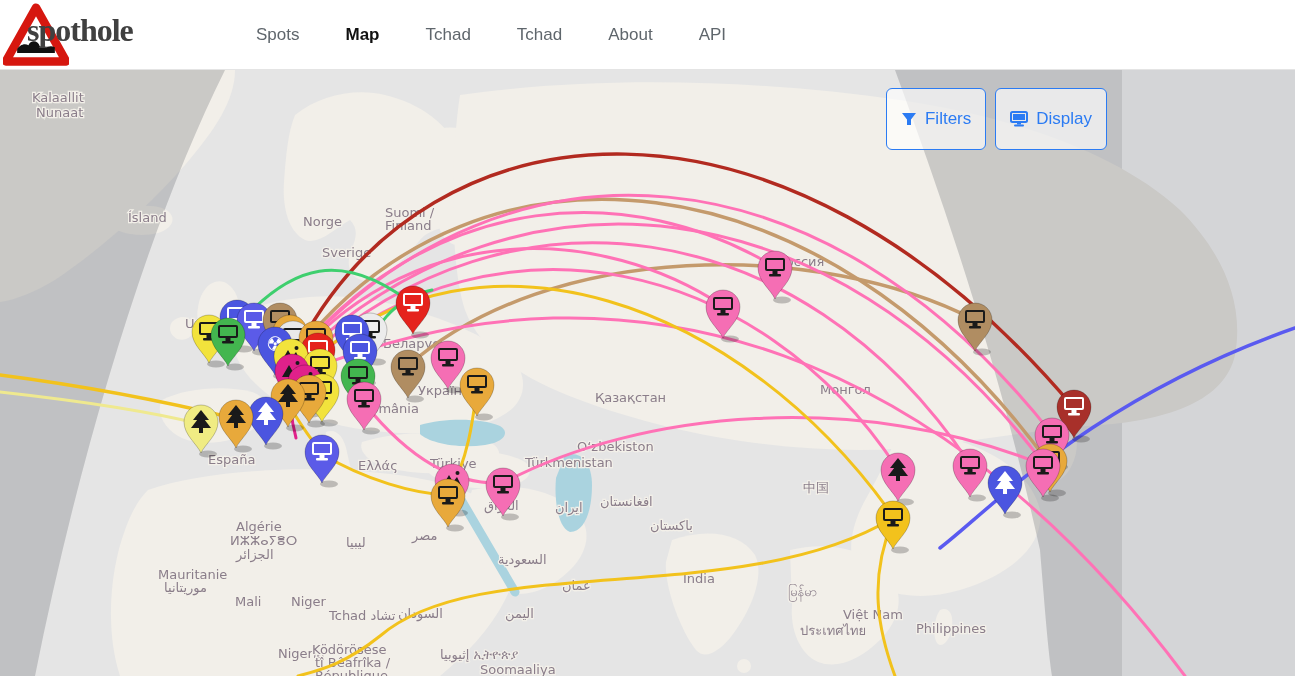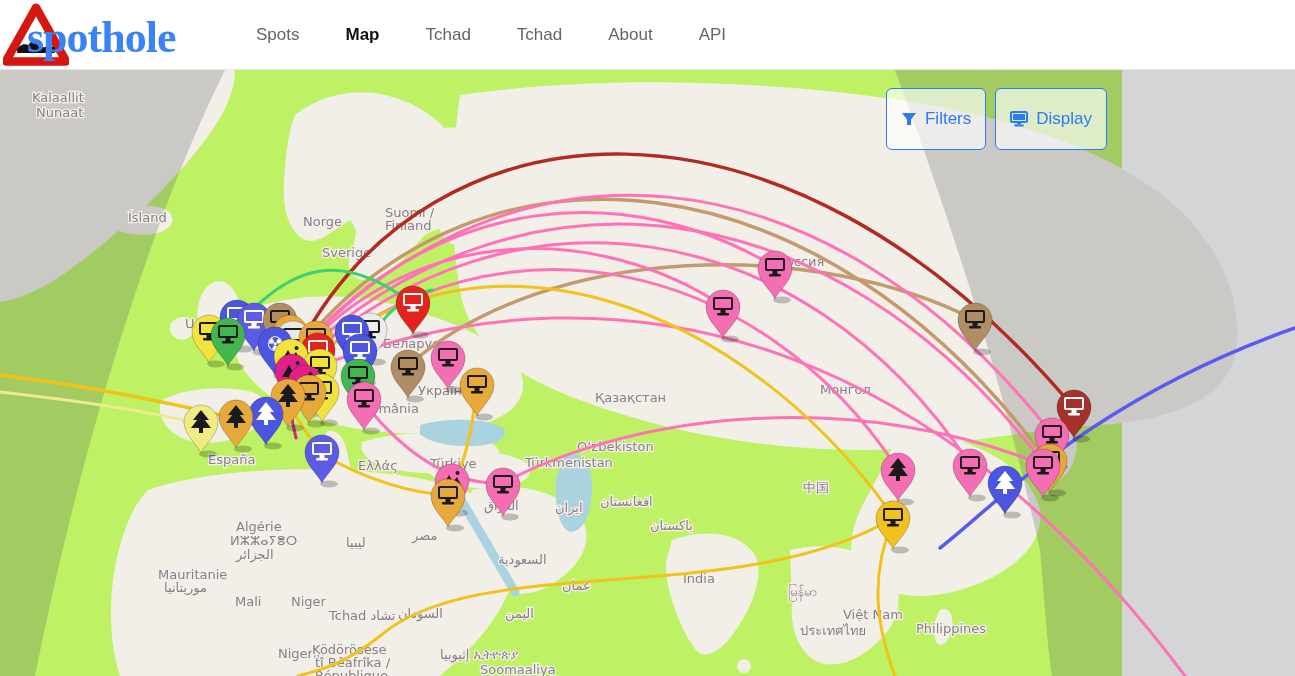--- a/index.html
+++ b/index.html
@@ -5,26 +5,26 @@
   * { margin:0; padding:0; box-sizing:border-box; }
   html,body { width:1295px; height:676px; overflow:hidden; background:#fff;
               font-family:"Liberation Sans","DejaVu Sans",sans-serif; }
   
   .header { position:relative; width:1295px; height:70px; background:#fff;
             border-bottom:1px solid #e4e4e4; display:flex; align-items:center; }
   .logo { display:flex; align-items:center; height:70px; cursor:pointer; position:relative; width:230px; }
   .logo svg { position:absolute; left:3px; top:3px; }
   .logo-text { position:absolute; left:27px; top:12px;
                font-family:"Liberation Serif","DejaVu Serif",serif;
-               font-weight:bold; font-size:44px; color:#3b82f6; letter-spacing:-1px; }
+               font-weight:bold; font-size:32px; color:#404040; letter-spacing:-1px; }
   .nav { display:flex; gap:46px; margin-left:26px; }
   .nav-item { font-size:17px; color:#5f666c; cursor:pointer; }
   .nav-item.active { color:#111; font-weight:bold; }
   
-  .map-wrap { position:relative; width:1122px; height:606px; background:#bef264; }
+  .map-wrap { position:relative; width:1122px; height:606px; background:#e5e5e5; }
   .map-wrap svg.world { position:absolute; left:0; top:0; }
   .map-controls { position:absolute; top:18px; right:15px; display:flex; gap:9px; z-index:30; }
   .map-btn { display:flex; align-items:center; gap:8px; padding:20px 14px;
              border:1px solid #2b7bf3; border-radius:6px; color:#2b7bf3;
              background:rgba(255,255,255,0.65); font-size:17px; cursor:pointer; }
   .map-btn svg { display:block; }
   .lbl { font-size:13px; fill:#8a7d8a; paint-order:stroke; stroke:#f3f0e9; stroke-width:2.5px;
          font-family:"DejaVu Sans","Liberation Sans",sans-serif; }
 </style>
 </head>

